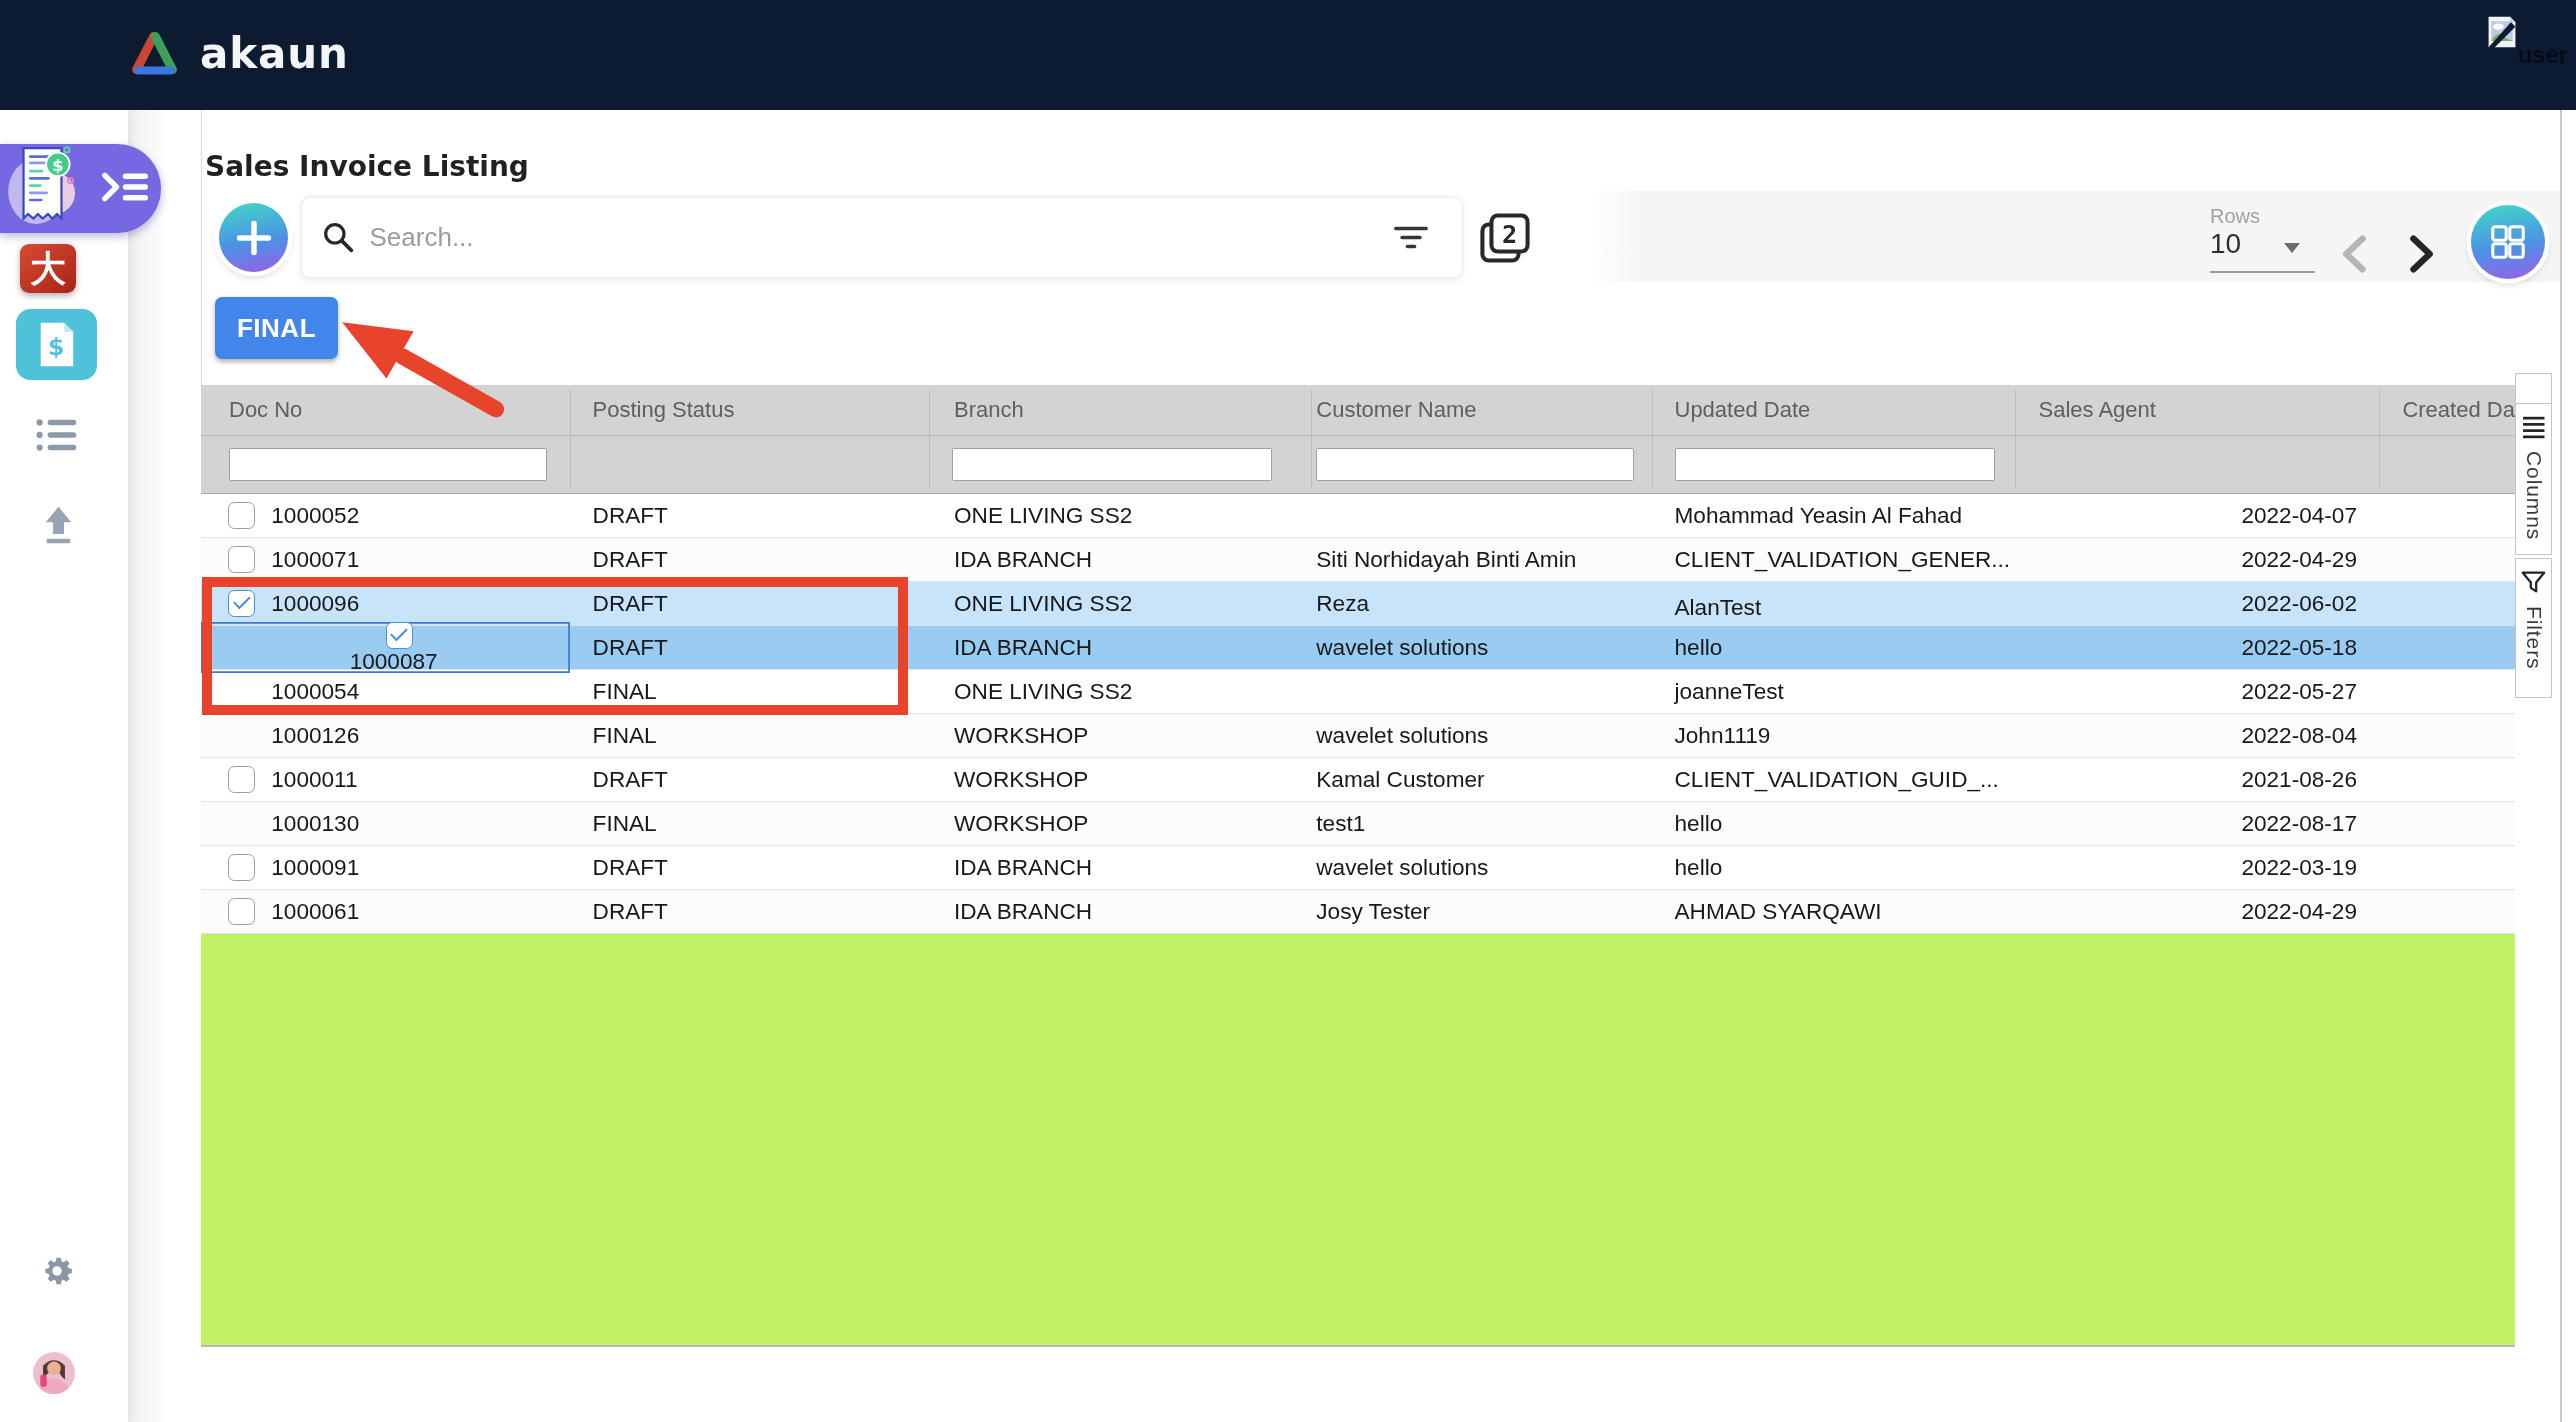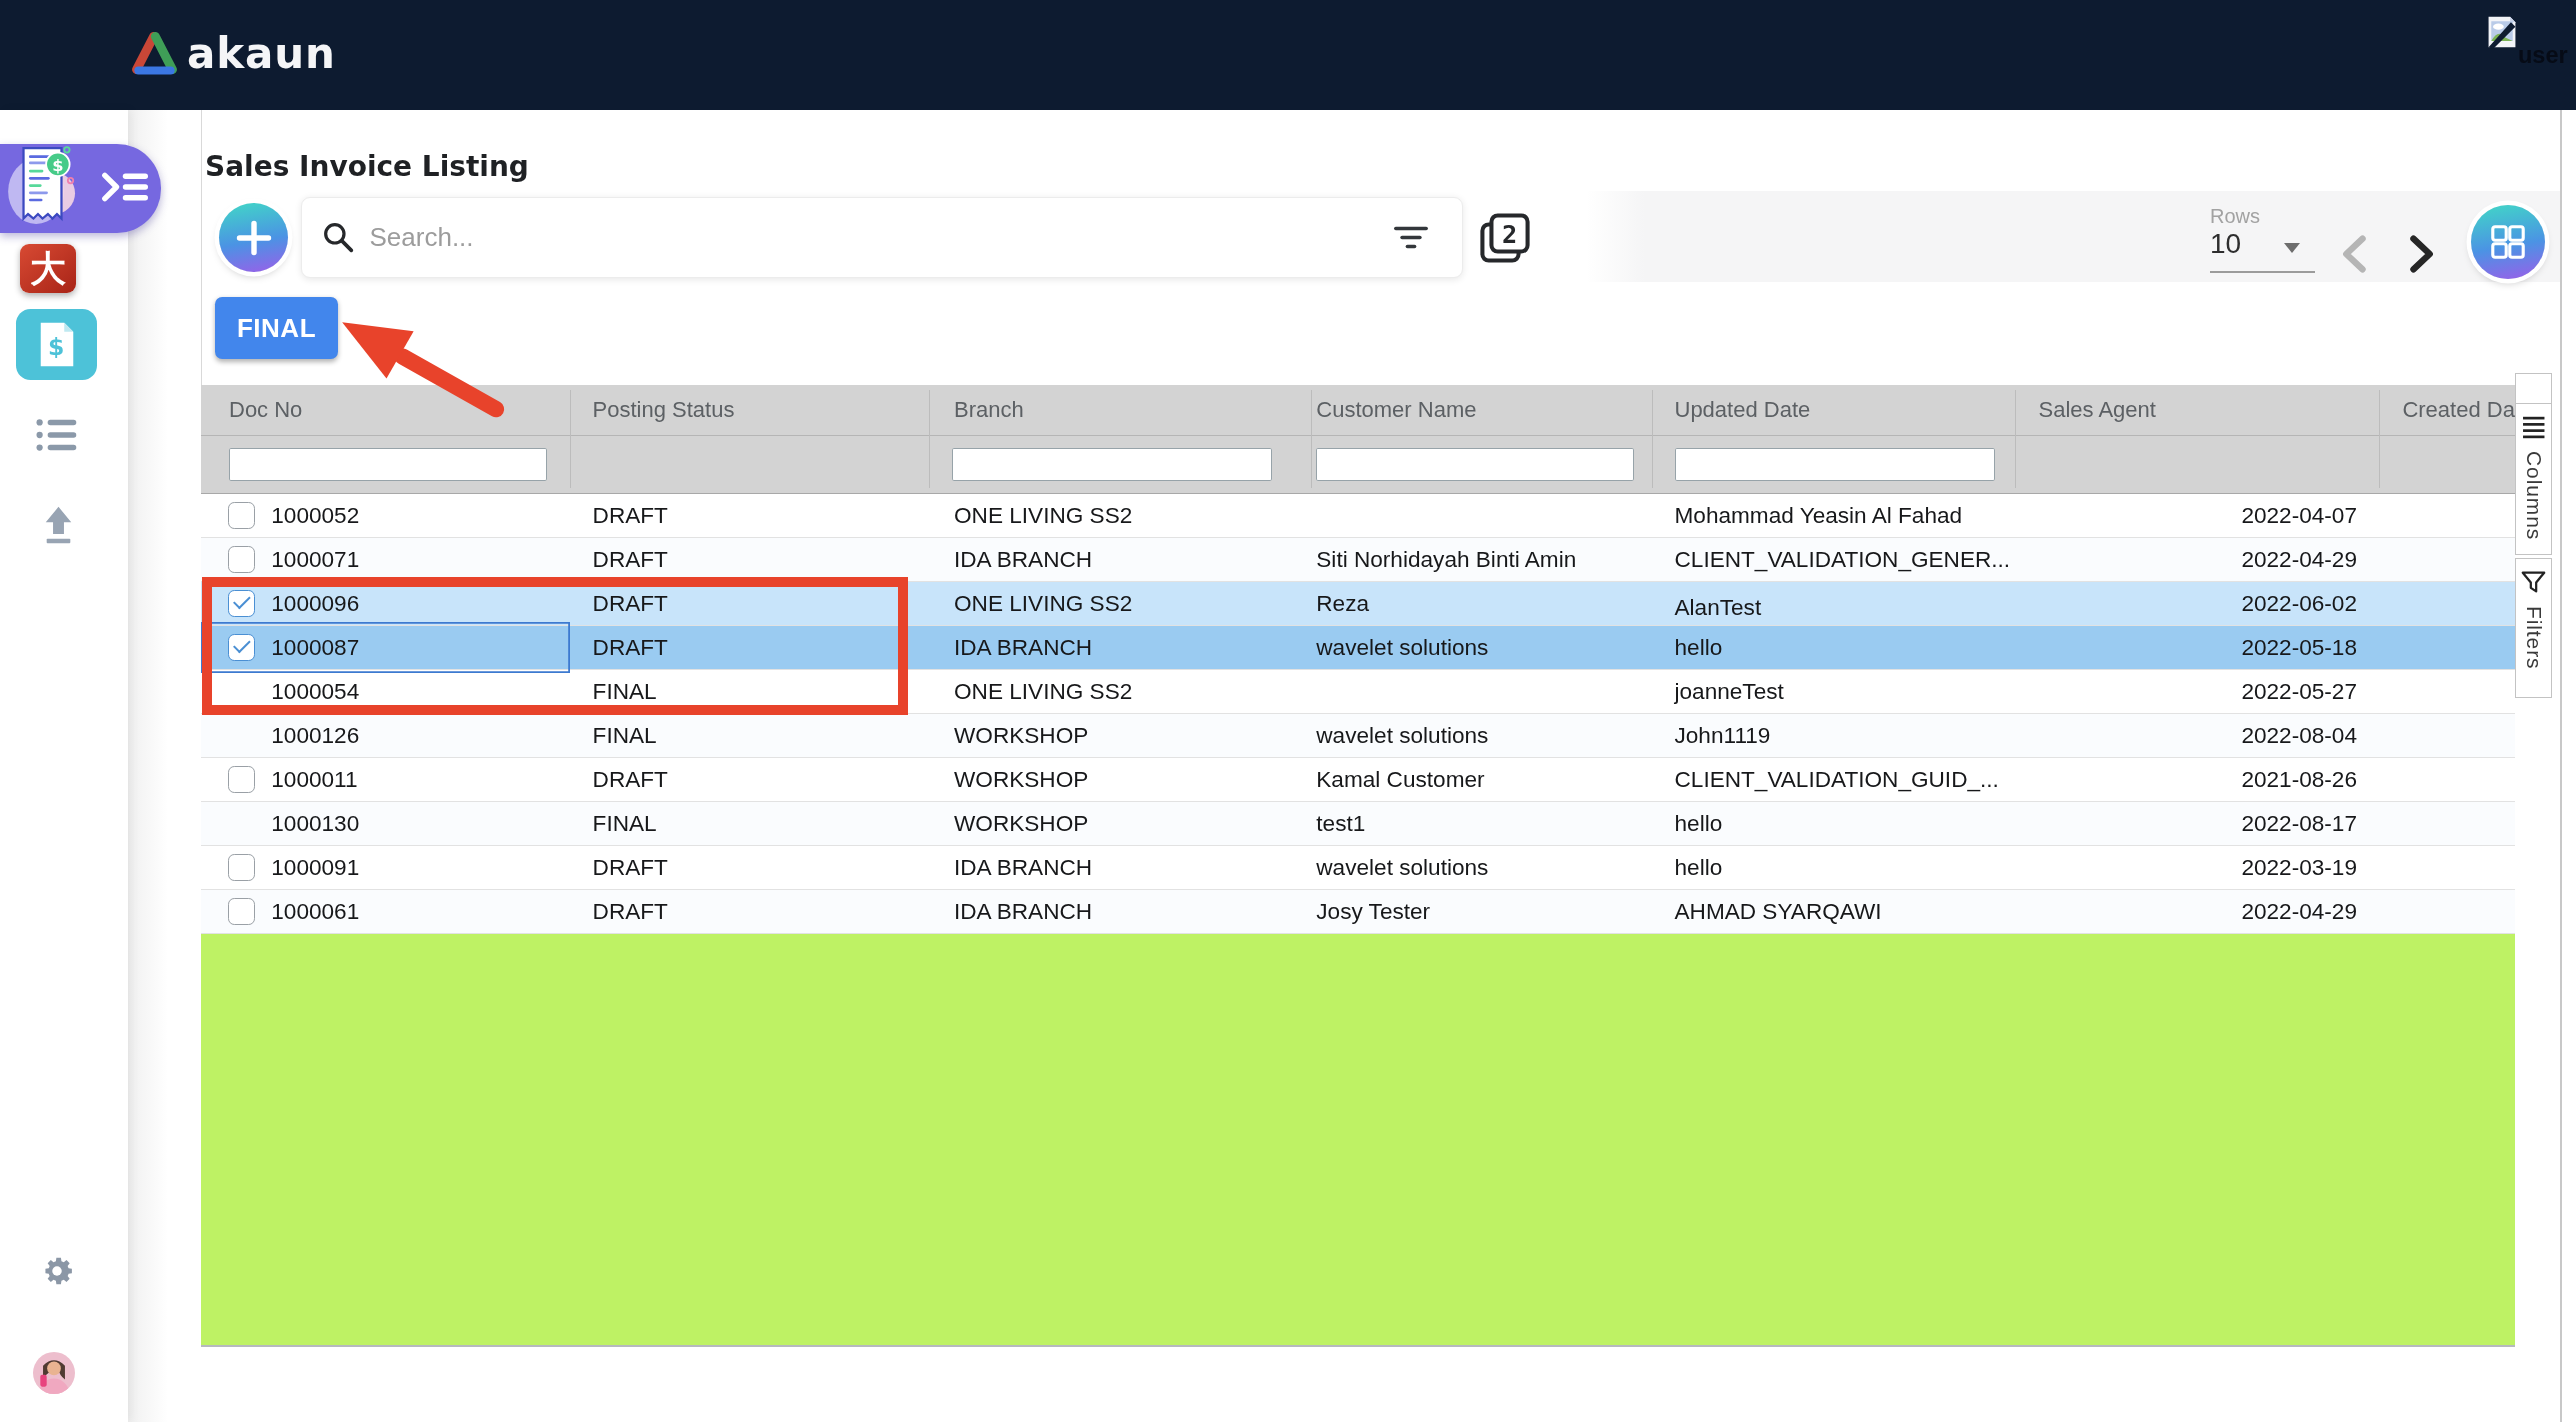--- a/index.html
+++ b/index.html
@@ -1,21 +1,21 @@
 <!DOCTYPE html>
 <html style="--navbar: #0d1b30; --sidebar_banner: #7668e0; --accent_red: #e8432b; --selected_light: #c8e4fa; --selected_dark: #9acbf1; --final_button: #4286ec; --grid_gradient_top: #41d8c6; --grid_gradient_bottom: #9b5ee9;font-size:14.5px"><head>
 <meta charset="utf-8">
 <style>
   * { margin:0; padding:0; box-sizing:border-box; }
   body { font-family:"Liberation Sans", sans-serif; background:#ffffff; }
   .screen { position:relative; width:2576px; height:1423px; background:#ffffff; overflow:hidden; }
 
   
   .navbar { position:absolute; left:0; top:0; width:2576px; height:110px; background:var(--navbar,#0d1b30); }
-  .brand { position:absolute; left:131px; top:29px; display:flex; align-items:center; gap:9px; }
+  .brand { position:absolute; left:131px; top:29px; display:flex; align-items:center; gap:22px; }
   .brand-text { color:#f4f5f7; font-size:42px; font-weight:bold; letter-spacing:0.9px; font-family:"DejaVu Sans", sans-serif; }
   .user-chip { position:absolute; left:2485px; top:14.5px; width:91px; height:63px; cursor:pointer; }
   .user-alt { position:absolute; left:33px; top:27px; font-size:23.5px; color:#060b16; font-weight:bold; }
 
   
   .sidebar { position:absolute; left:0; top:110px; width:128px; height:1312px; background:#ffffff; box-shadow:3.6px 0 9px rgba(0,0,0,0.06); }
   .gutter { position:absolute; left:128px; top:110px; width:73px; height:1312px; background:linear-gradient(to right,#f0f0f0,#ffffff 55%); }
   .side-banner { position:absolute; left:0; top:34px; width:161px; height:89px; background:var(--sidebar_banner,#7668e0); border-radius:0 44px 44px 0; box-shadow:0 3.6px 9px rgba(60,50,150,.35); }
   .receipt-ill { position:absolute; left:7.2px; top:-5.4px; }
   .collapse-btn { position:absolute; left:100px; top:25px; cursor:pointer; }
@@ -61,21 +61,21 @@
   .fcell input { height:33px; border:1.8px solid #97a3a9; border-radius:1.8px; background:#fff; font-size:22px; padding:0 7.2px; outline:none; font-family:"Liberation Sans",sans-serif; }
   .vsep { position:absolute; top:5.4px; width:0.9px; height:98px; background:#bcbcbc; }
   .hline1 { position:absolute; left:0; top:50px; width:100%; height:0.9px; background:#b5b5b5; }
   .hline2 { position:absolute; left:0; top:108px; width:100%; height:1.4px; background:#a8a8a8; }
 
   .trow { display:flex; height:44px; align-items:center; border-bottom:0.9px solid #e2e2e2; background:#ffffff; cursor:pointer; }
   .trow.even { background:#fafcfe; }
   .trow.sel-light { background:var(--selected_light,#c8e4fa); }
   .trow.sel-dark { background:var(--selected_dark,#9acbf1); }
   .cell { height:51px; display:flex; align-items:center; font-size:22.6px; color:#17181a; white-space:nowrap; overflow:hidden; }
-  .trow.focused .cell.c0 { box-shadow:inset 0 0 0 1.8px #3d7ad0; }
+  .trow.focused .cell.c0 { box-shadow:inset 0 0 0 1.8px #3d7ad0;flex-direction:column; }
   .checkbox { width:27px; height:27px; border:1.8px solid #9aa0a6; border-radius:6.3px; background:#fff; margin-left:27px; position:relative; flex:none; cursor:pointer; }
   .checkbox.checked { border-color:#4a8fd3; }
   .checkbox.checked::after { content:''; position:absolute; left:4.5px; top:5.4px; width:13.6px; height:7.2px; border-left:2.7px solid #4a8fd3; border-bottom:2.7px solid #4a8fd3; transform:rotate(-45deg); }
   .checkbox.hidden { visibility:hidden; }
   .doc-text { margin-left:16.3px; }
 
   
   .vtab-corner { position:absolute; left:2515px; top:373px; width:37px; height:31px; background:#fff; border:0.9px solid #c3c3c3; }
   .vtab { position:absolute; left:2515px; width:37px; background:#ffffff; border:0.9px solid #c3c3c3; display:flex; flex-direction:column; align-items:center; padding-top:11px; cursor:pointer; }
   .vtab-label { writing-mode:vertical-rl; font-size:21px; color:#3a3a3a; margin-top:11px; letter-spacing:0.9px; }

